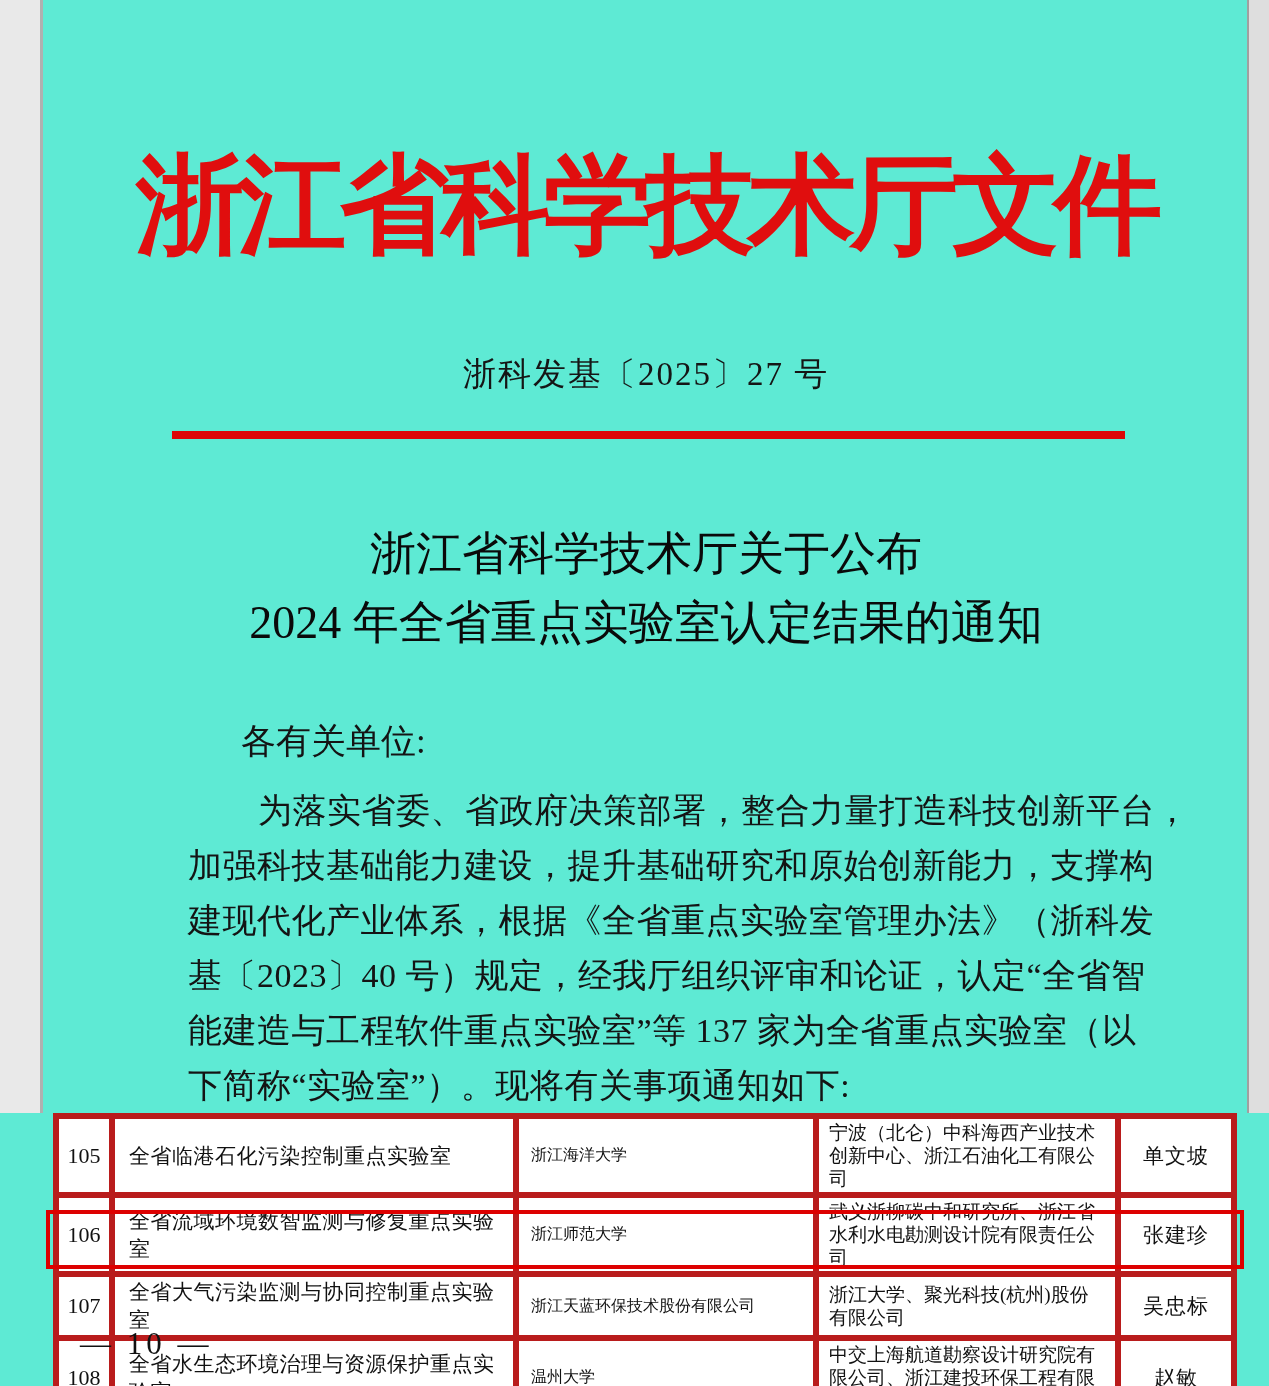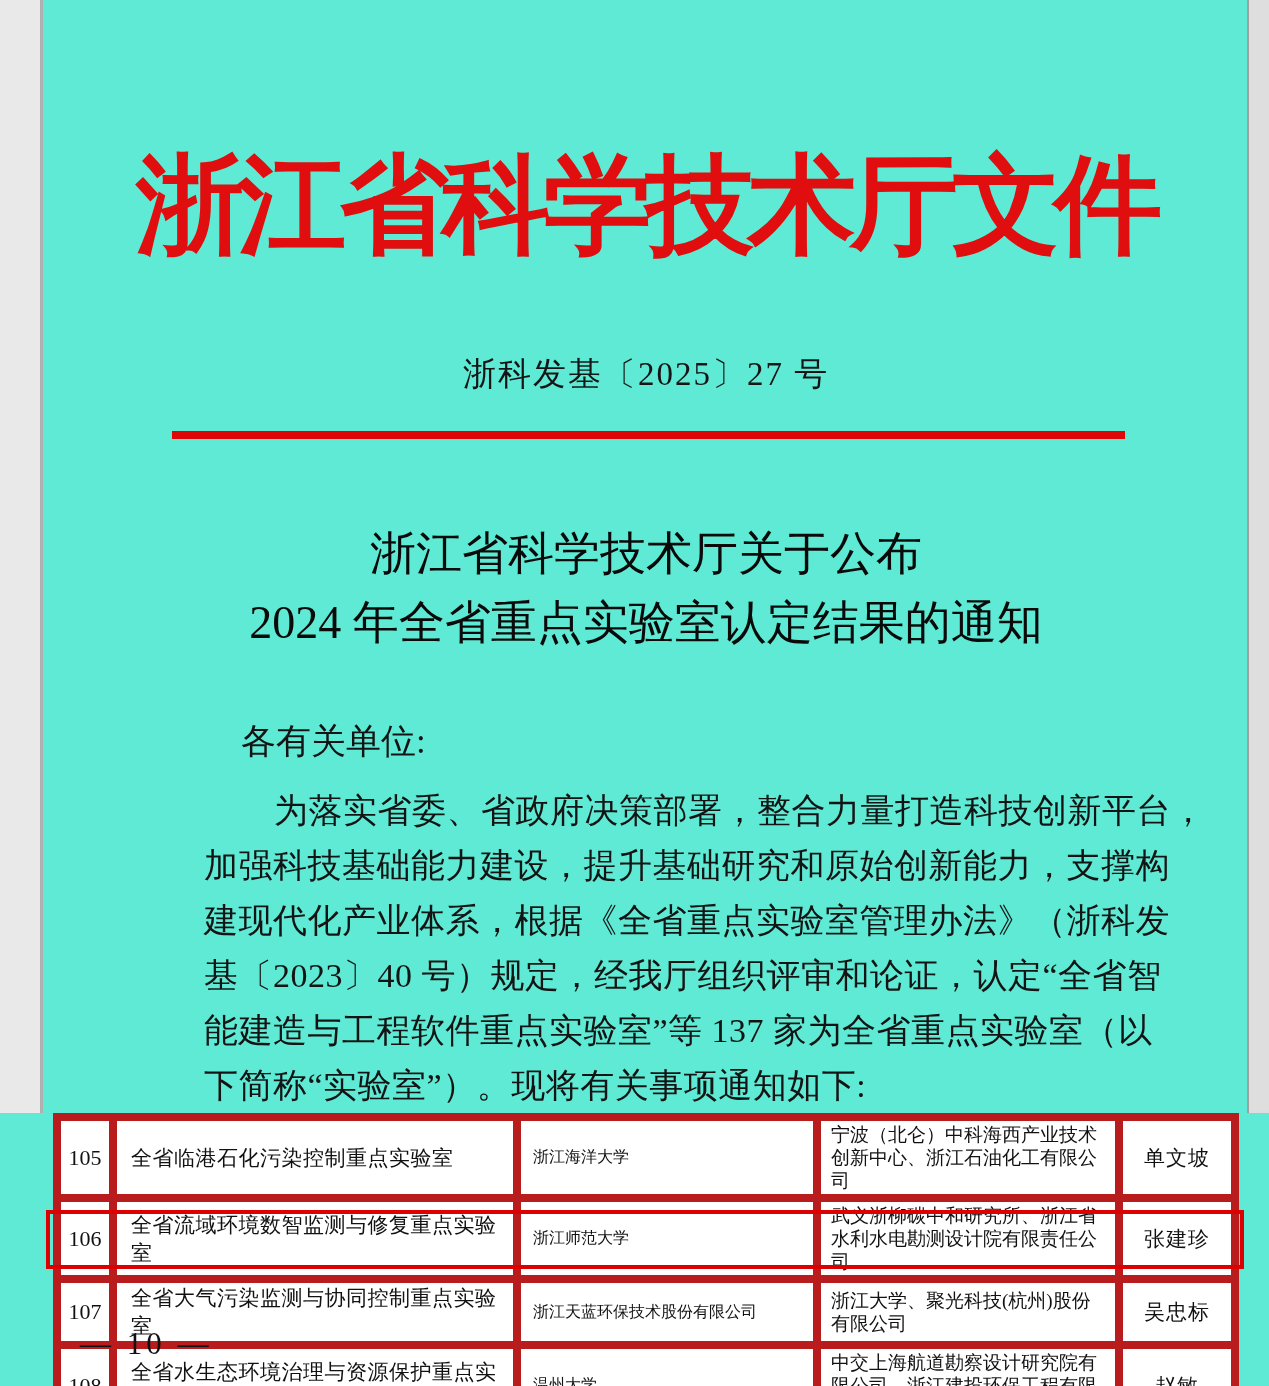--- a/index.html
+++ b/index.html
@@ -34,35 +34,35 @@
   .notice-title {
     position:absolute; left:45px; width:1202px; text-align:center;
     font-weight:normal; color:#0a0a0a; font-size:46px; white-space:nowrap;
   }
   .notice-title.l1 { top:523px; }
   .notice-title.l2 { top:592px; }
   .salutation {
     position:absolute; left:205px; top:718px; font-size:35px; color:#141414;margin-left:36px;
   }
   .body-line {
-    position:absolute; left:204px; font-size:34px; color:#141414;
+    position:absolute; left:188px; font-size:34px; color:#141414;
     white-space:nowrap; letter-spacing:0.5px;
   }
   .body-line.indent { padding-left:70px; }
   .bl0 { top:788px; } .bl1 { top:843px; } .bl2 { top:898px; }
   .bl3 { top:953px; } .bl4 { top:1008px;text-align:center; } .bl5 { top:1063px; }
 
   
   .lab-table {
     position:absolute; left:53px; top:1113px;
     border-collapse:collapse; table-layout:fixed; color:#111111;
     background:#ffffff;
   }
   .lab-table td {
-    border:8px solid #b91c1c; vertical-align:middle; box-sizing:border-box;
+    border:6px solid #b91c1c; vertical-align:middle; box-sizing:border-box;
     overflow:hidden;
   }
   tr.r0 td { height:52px; }
   tr.r1 td { height:51px; }
   tr.r2 td { height:51px;border-radius:21px; }
   tr.r3 td { height:46px; }
   .c-no  { text-align:center; font-size:22px; }
   .c-lab { padding-left:14px; font-size:21px; letter-spacing:0.5px; }
   .c-host{ padding-left:12px; padding-right:16px; font-size:16px; }
   .c-partner { padding:2px 10px; font-size:19px; line-height:23px; }

